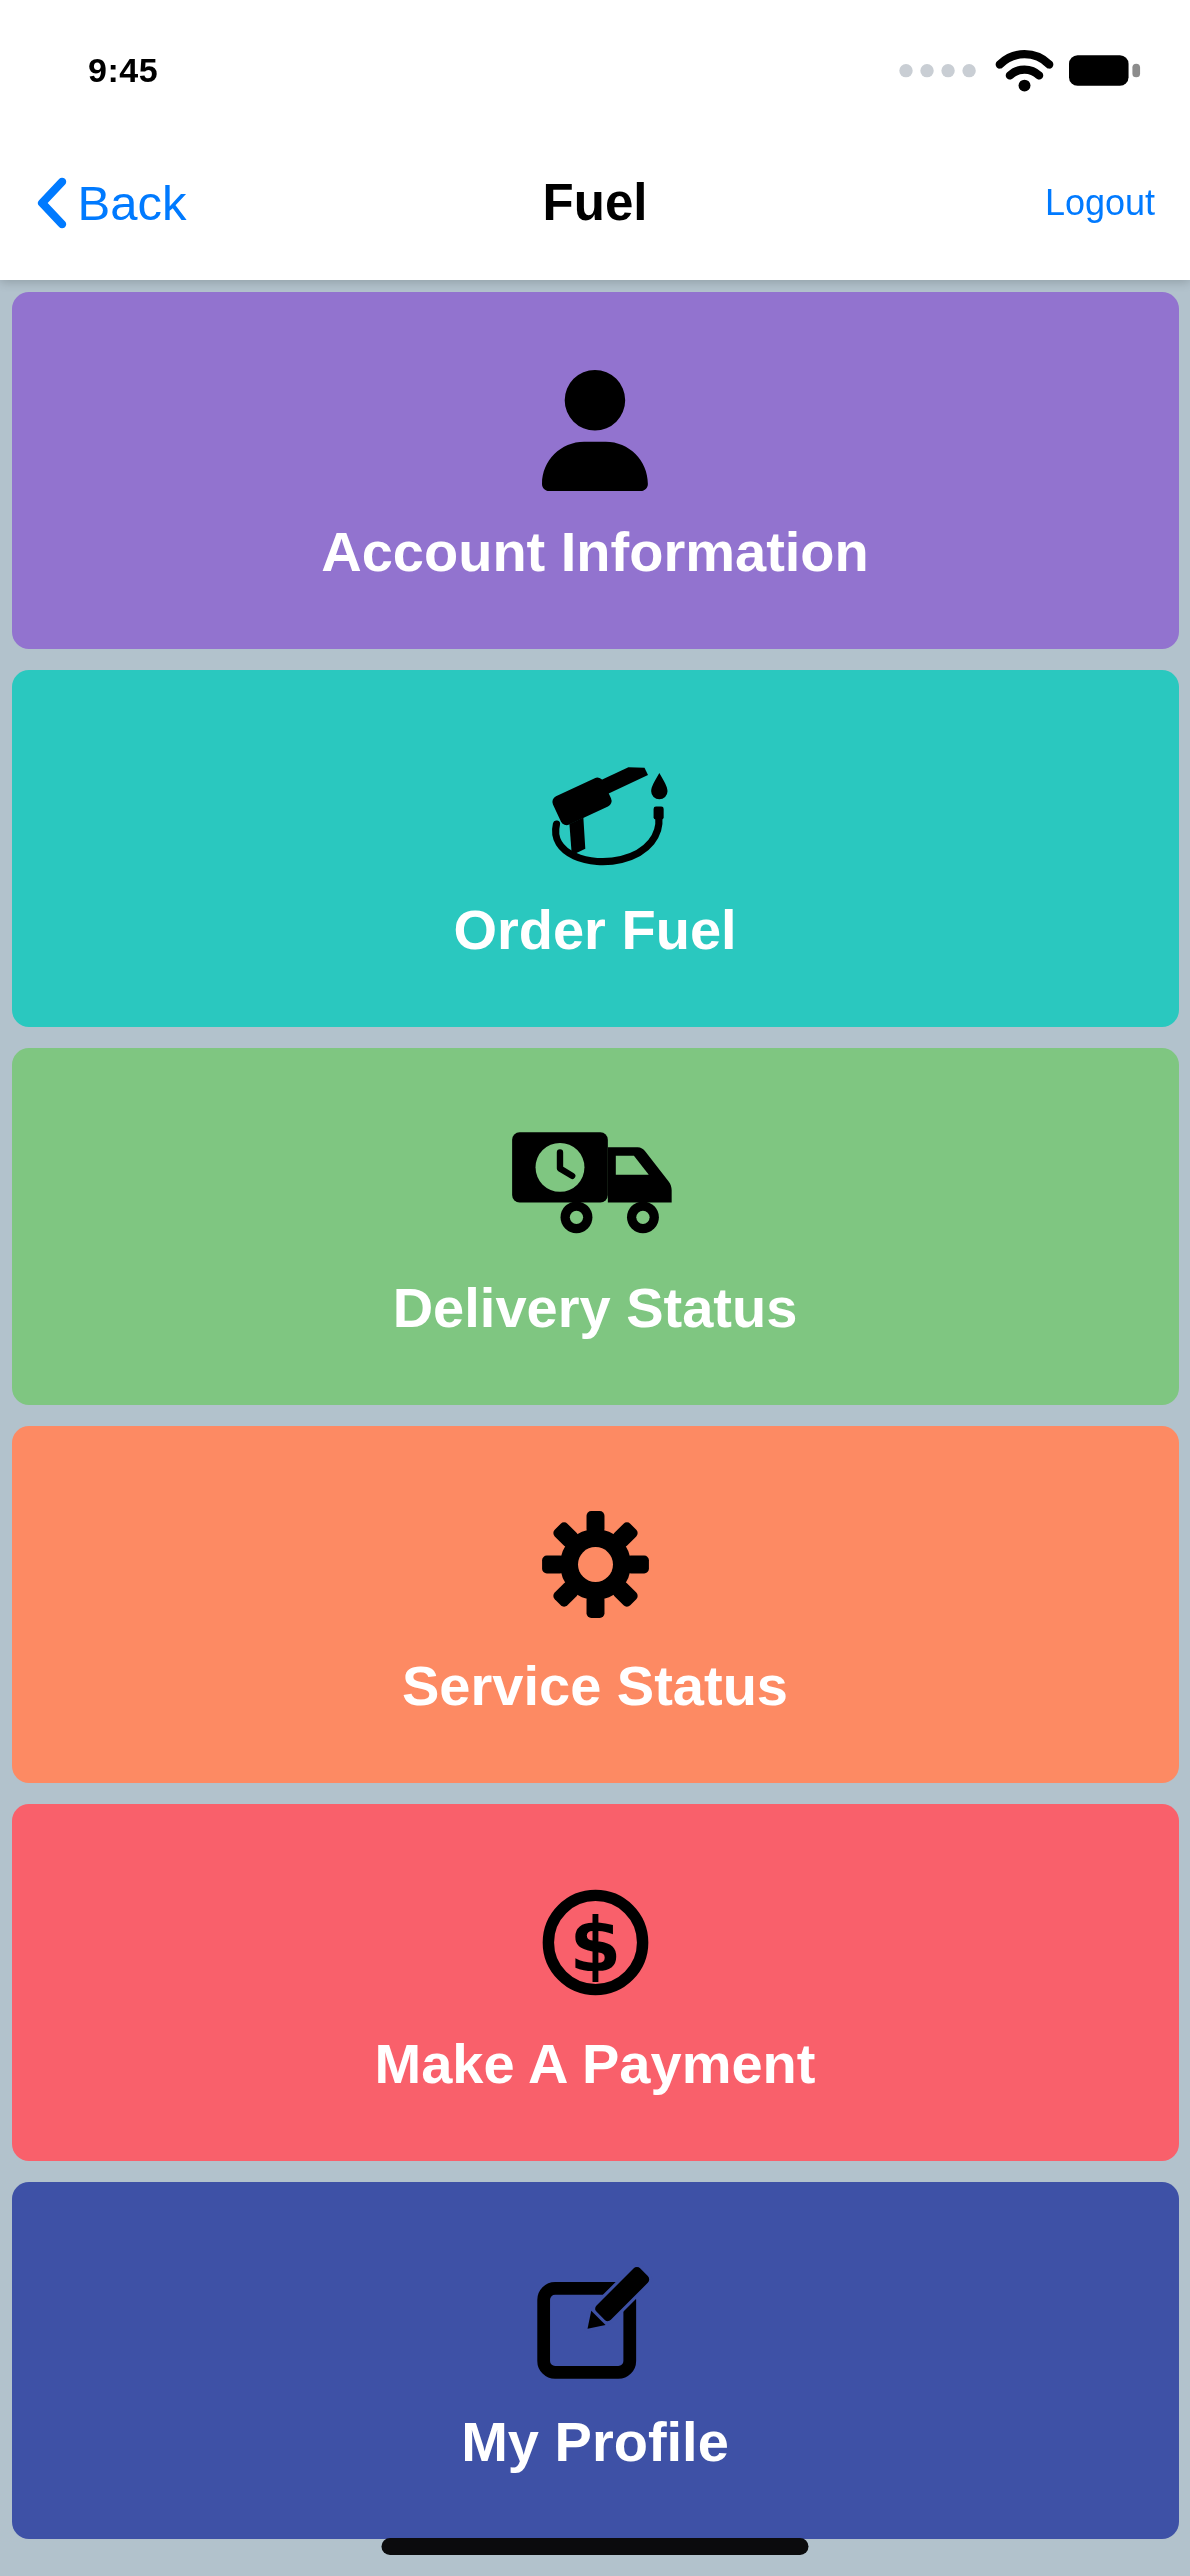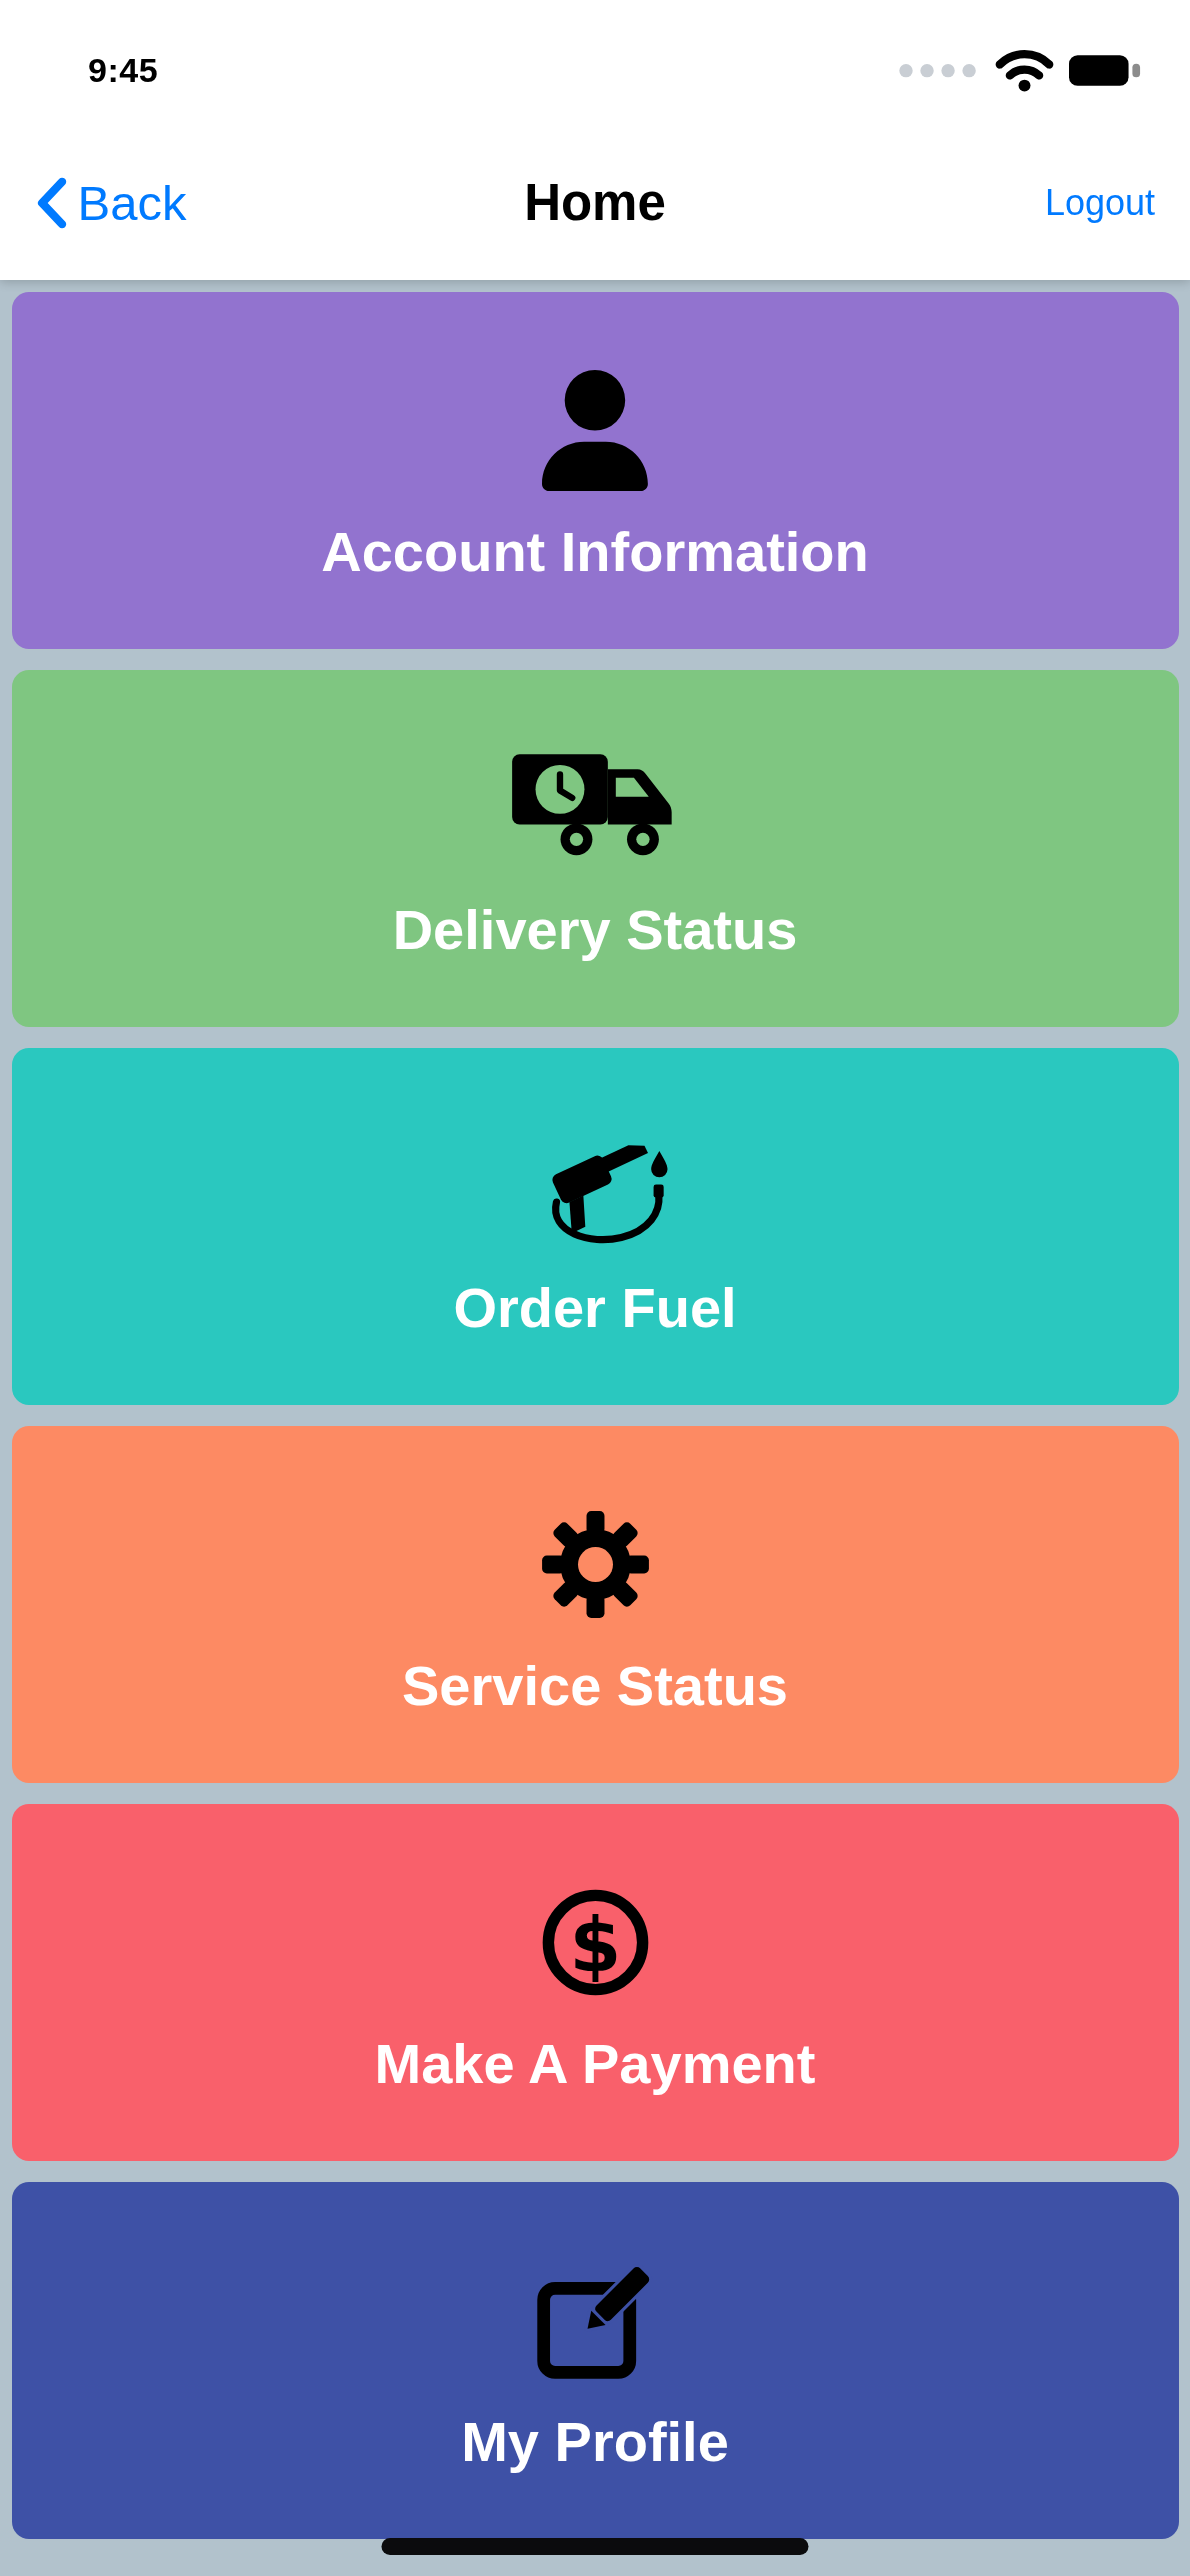--- a/index.html
+++ b/index.html
@@ -92,67 +92,67 @@
     </span>
   </div>
 
   <div class="nav-bar">
     <span class="nav-back" style="color: rgb(0, 122, 255);">
       <svg width="33" height="54" viewBox="0 0 28 44">
         <path d="M23 4 L6 22 L23 40" fill="none" stroke="currentColor" stroke-width="7" stroke-linecap="round" stroke-linejoin="round"></path>
       </svg>
       <span>Back</span>
     </span>
-    <span class="nav-title">Home</span>
+    <span class="nav-title">Fuel</span>
     <span class="nav-logout" style="color: rgb(0, 122, 255);">Logout</span>
   </div>
 </div>
 
 <div class="tiles">
 
   <div class="tile" style="background: rgb(146, 115, 207); color: rgb(146, 115, 207);">
     <span class="tile-icon">
       <svg height="121" viewBox="0 0 448 512" fill="#000">
         <path d="M224 256A128 128 0 1 0 224 0a128 128 0 1 0 0 256zm-45.7 48C79.8 304 0 383.8 0 482.3 0 498.7 13.3 512 29.7 512H418.3c16.4 0 29.7-13.3 29.7-29.7C448 383.8 368.2 304 269.7 304H178.3z"></path>
       </svg>
     </span>
     <span class="tile-label">Account Information</span>
+  </div>
+
+  <div class="tile" style="background: rgb(42, 200, 191); color: rgb(42, 200, 191);">
+    <span class="tile-icon">
+      <svg height="125" viewBox="0 0 640 520">
+        <path d="M160 325 C130 450 300 505 430 472 C548 442 592 365 586 298" fill="none" stroke="#000" stroke-width="30" stroke-linecap="round"></path>
+        <rect x="564" y="252" width="42" height="54" rx="10" fill="#000"></rect>
+        <g transform="rotate(-25 300 220)" fill="#000">
+          <rect x="150" y="150" width="230" height="130" rx="26"></rect>
+          <path d="M370 168 L500 168 L560 198 L560 232 L370 232 Z"></path>
+          <path d="M178 278 L132 400 L194 400 L242 278 Z"></path>
+        </g>
+        <path d="M588 112 C568 148 554 168 554 188 a34 34 0 0 0 68 0 C622 168 608 148 588 112 Z" fill="#000"></path>
+      </svg>
+    </span>
+    <span class="tile-label">Order Fuel</span>
   </div>
 
   <div class="tile" style="background: rgb(127, 198, 129); color: rgb(127, 198, 129);">
     <span class="tile-icon">
       <svg height="117" viewBox="0 0 640 440">
         <rect x="8" y="16" width="360" height="264" rx="28" fill="#000"></rect>
         <circle cx="188" cy="148" r="92" fill="currentColor"></circle>
         <path d="M188 92 V152 L234 180" fill="none" stroke="#000" stroke-width="24" stroke-linecap="round" stroke-linejoin="round"></path>
         <path d="M368 72 L480 72 C492 72 502 78 509 88 L596 200 C604 210 608 222 608 234 V280 H368 Z" fill="#000"></path>
         <path d="M398 104 H466 L522 176 H398 Z" fill="currentColor"></path>
         <circle cx="250" cy="336" r="60" fill="#000"></circle>
         <circle cx="250" cy="336" r="25" fill="currentColor"></circle>
         <circle cx="500" cy="336" r="60" fill="#000"></circle>
         <circle cx="500" cy="336" r="25" fill="currentColor"></circle>
       </svg>
     </span>
     <span class="tile-label">Delivery Status</span>
-  </div>
-
-  <div class="tile" style="background: rgb(42, 200, 191); color: rgb(42, 200, 191);">
-    <span class="tile-icon">
-      <svg height="125" viewBox="0 0 640 520">
-        <path d="M160 325 C130 450 300 505 430 472 C548 442 592 365 586 298" fill="none" stroke="#000" stroke-width="30" stroke-linecap="round"></path>
-        <rect x="564" y="252" width="42" height="54" rx="10" fill="#000"></rect>
-        <g transform="rotate(-25 300 220)" fill="#000">
-          <rect x="150" y="150" width="230" height="130" rx="26"></rect>
-          <path d="M370 168 L500 168 L560 198 L560 232 L370 232 Z"></path>
-          <path d="M178 278 L132 400 L194 400 L242 278 Z"></path>
-        </g>
-        <path d="M588 112 C568 148 554 168 554 188 a34 34 0 0 0 68 0 C622 168 608 148 588 112 Z" fill="#000"></path>
-      </svg>
-    </span>
-    <span class="tile-label">Order Fuel</span>
   </div>
 
   <div class="tile" style="background: rgb(253, 138, 99); color: rgb(253, 138, 99);">
     <span class="tile-icon">
       <svg height="121" viewBox="0 0 512 512">
         <g fill="#000">
           <circle cx="256" cy="256" r="150"></circle>
           <rect x="218" y="30" width="76" height="96" rx="20" transform="rotate(0 256 256)"></rect>
           <rect x="218" y="30" width="76" height="96" rx="20" transform="rotate(45 256 256)"></rect>
           <rect x="218" y="30" width="76" height="96" rx="20" transform="rotate(90 256 256)"></rect>

